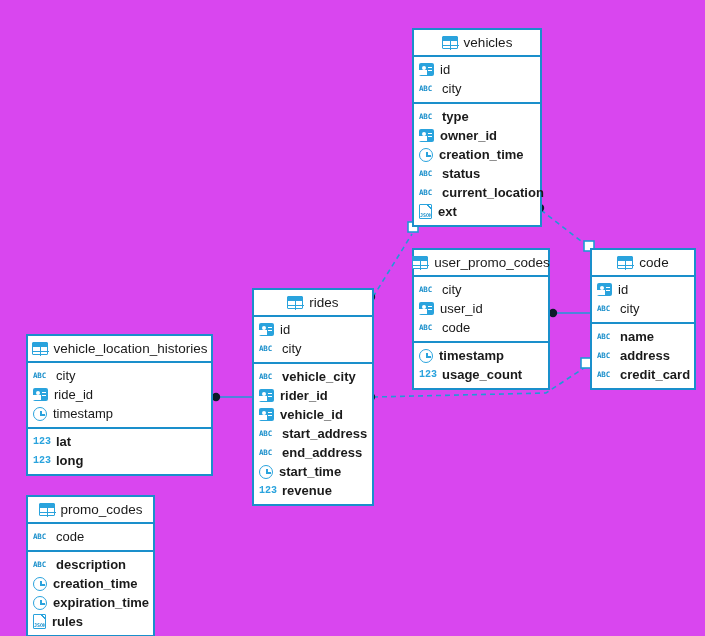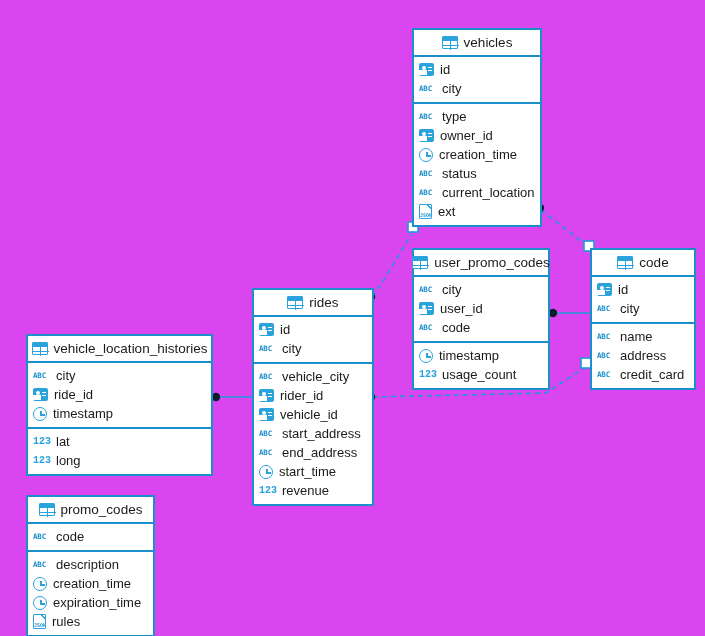--- a/index.html
+++ b/index.html
@@ -60,20 +60,21 @@
     display: flex;
     align-items: center;
     gap: 6px;
     height: 19px;
     padding: 0 6px 0 5px;
     white-space: nowrap;
   }
   .field-label {
     font-size: 13px;
     color: #1a1a1a;
+    font-weight: bold;
   }
   .field.pk .field-label {
     font-weight: normal;
   }
 
   
   .icn {
     flex: 0 0 auto;
     display: inline-block;
     position: relative;

